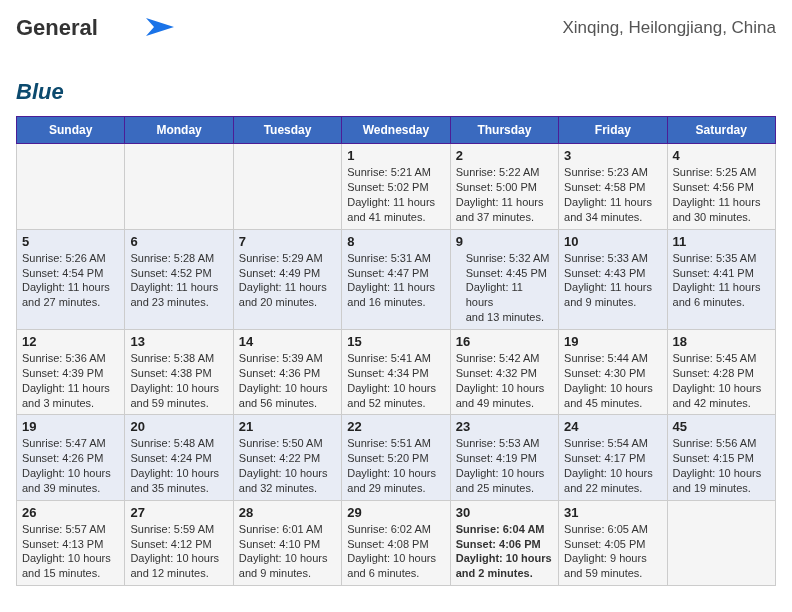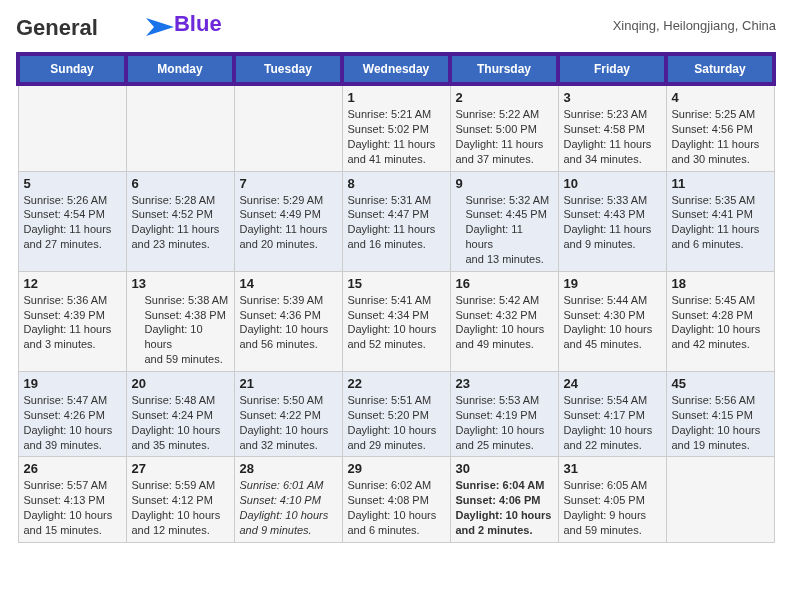--- a/index.html
+++ b/index.html
@@ -11,22 +11,23 @@
       padding: 16px;
     }
     .header {
       display: flex;
       align-items: flex-start;
       justify-content: space-between;
       margin-bottom: 12px;
     }
     .logo {
       display: flex;
-      flex-direction: row;
+      flex-direction: column;
       align-items: flex-start;
+      gap: 44px;
     }
     .logo-text {
       font-size: 22px;
       font-weight: bold;
       color: #333;
       line-height: 1.1;
     }
     .logo-arrow {
       width: 28px;
       height: 18px;
@@ -35,37 +36,37 @@
     }
     .title-block {
       text-align: right;
     }
     .month-year {
       font-size: 36px;
       font-weight: bold;
       color: #333;
     }
     .location {
-      font-size: 13px;
+      font-size: 17px;
       color: #555;
       margin-top: 2px;
     }
     table {
       width: 100%;
       border-collapse: collapse;
       font-size: 11px;
     }
     thead th {
       background: #3a6abf;
       color: #fff;
       padding: 6px 4px;
       text-align: center;
       font-size: 12px;
       font-weight: bold;
-      border: 4px solid #4c1d95;
+      border: 1px solid #4c1d95;
     }
     tbody td {
       border: 1px solid #ccc;
       vertical-align: top;
       padding: 4px 5px;
       width: 107px;
       min-height: 80px;
       height: 80px;
       background: #fff;
     }
@@ -95,21 +96,21 @@
 <body>
 
 <div class="header">
   <div class="logo">
     <div style="display:flex;align-items:center;">
       <span class="logo-text">General</span>
       <svg class="logo-arrow" viewBox="0 0 28 18">
         <polygon points="0,0 28,9 0,18 8,9" fill="#1a73e8"></polygon>
       </svg>
     </div>
-    <span class="logo-text" style="color:#6d28d9;margin-top:-4px;">Blue</span>
+    <span class="logo-text" style="color:#0c4a6e;margin-top:-4px;font-style:italic;">Blue</span>
   </div>
   <div class="title-block">
     <div class="location">Xinqing, Heilongjiang, China</div>
   </div>
 </div>
 
 <table>
   <thead>
     <tr>
     <th>Sunday</th>
@@ -209,21 +210,21 @@
       <tr>
         <td>
           <span class="day-number">12</span>
           <div class="day-info" style="white-space: pre-line;">Sunrise: 5:36 AM
 Sunset: 4:39 PM
 Daylight: 11 hours
 and 3 minutes.</div>
         </td>
         <td>
           <span class="day-number">13</span>
-          <div class="day-info" style="white-space: pre-line; margin-left: 13px;">Sunrise: 5:38 AM
+          <div class="day-info" style="white-space: pre-line;">Sunrise: 5:38 AM
 Sunset: 4:38 PM
 Daylight: 10 hours
 and 59 minutes.</div>
         </td>
         <td>
           <span class="day-number">14</span>
           <div class="day-info" style="white-space: pre-line;">Sunrise: 5:39 AM
 Sunset: 4:36 PM
 Daylight: 10 hours
 and 56 minutes.</div>
@@ -318,21 +319,21 @@
         </td>
         <td>
           <span class="day-number">27</span>
           <div class="day-info" style="white-space: pre-line;">Sunrise: 5:59 AM
 Sunset: 4:12 PM
 Daylight: 10 hours
 and 12 minutes.</div>
         </td>
         <td>
           <span class="day-number">28</span>
-          <div class="day-info" style="white-space: pre-line; font-style: italic;">Sunrise: 6:01 AM
+          <div class="day-info" style="white-space: pre-line;">Sunrise: 6:01 AM
 Sunset: 4:10 PM
 Daylight: 10 hours
 and 9 minutes.</div>
         </td>
         <td>
           <span class="day-number">29</span>
           <div class="day-info" style="white-space: pre-line;">Sunrise: 6:02 AM
 Sunset: 4:08 PM
 Daylight: 10 hours
 and 6 minutes.</div>

